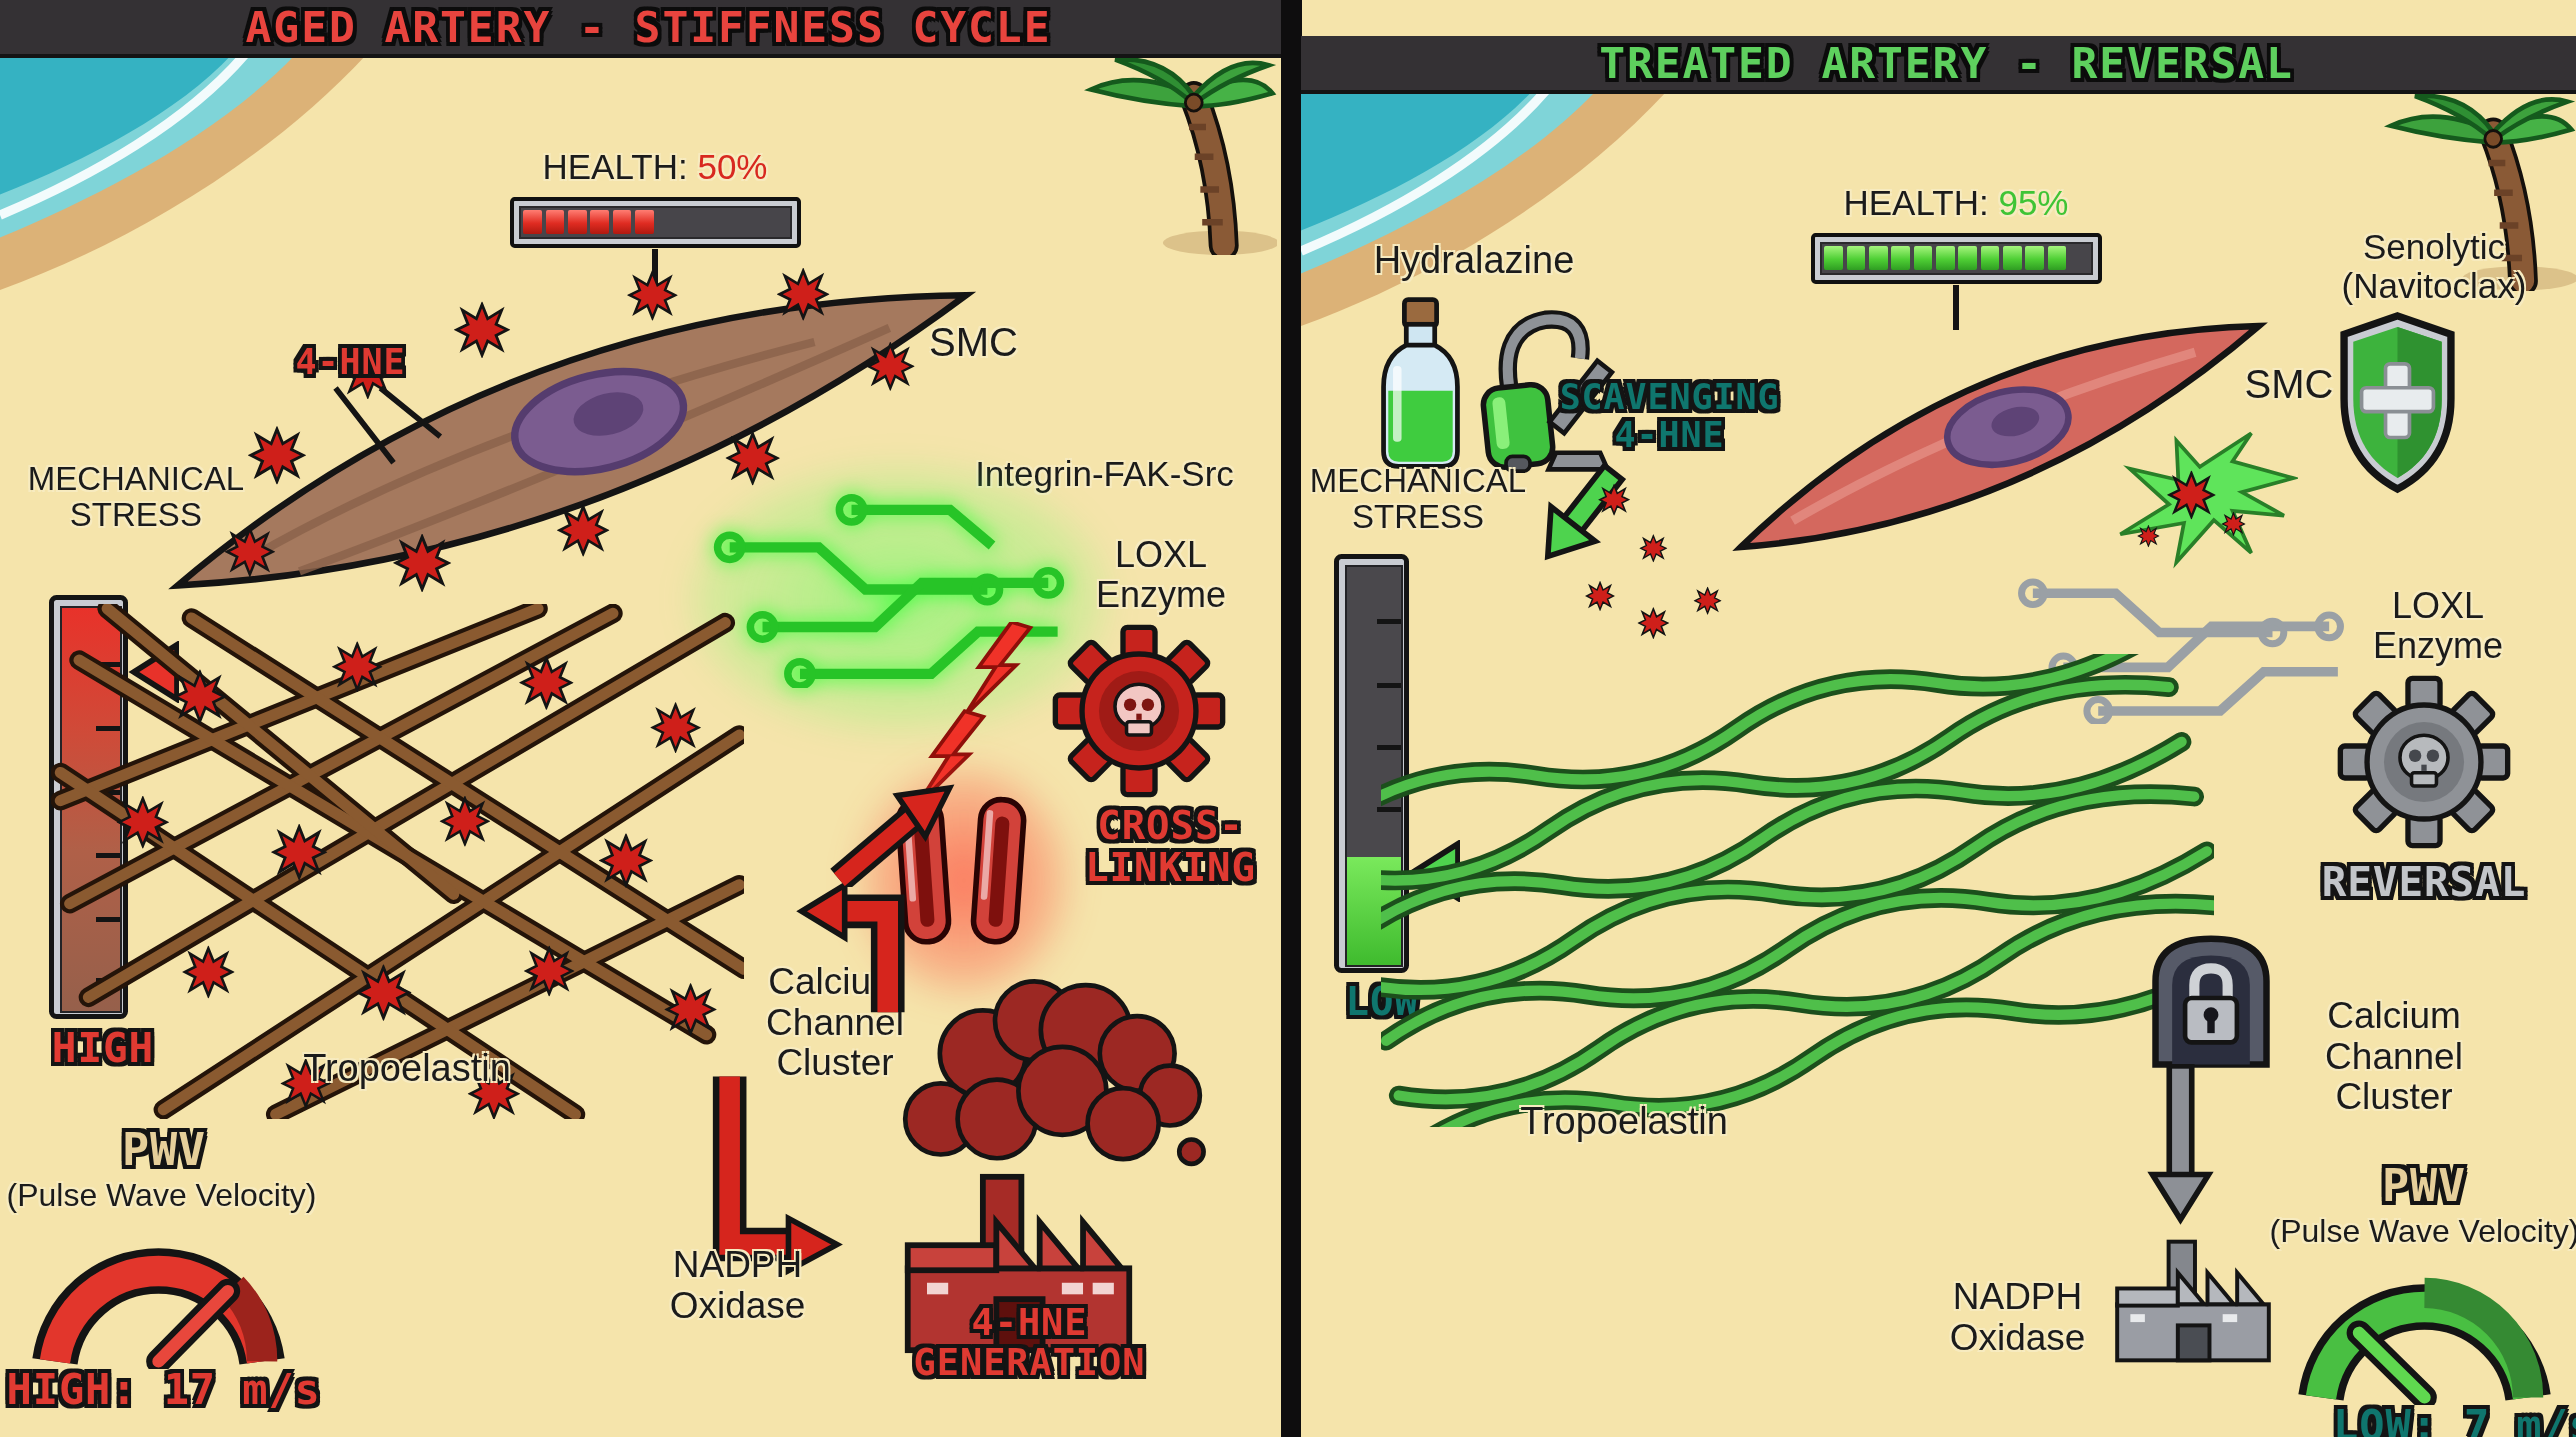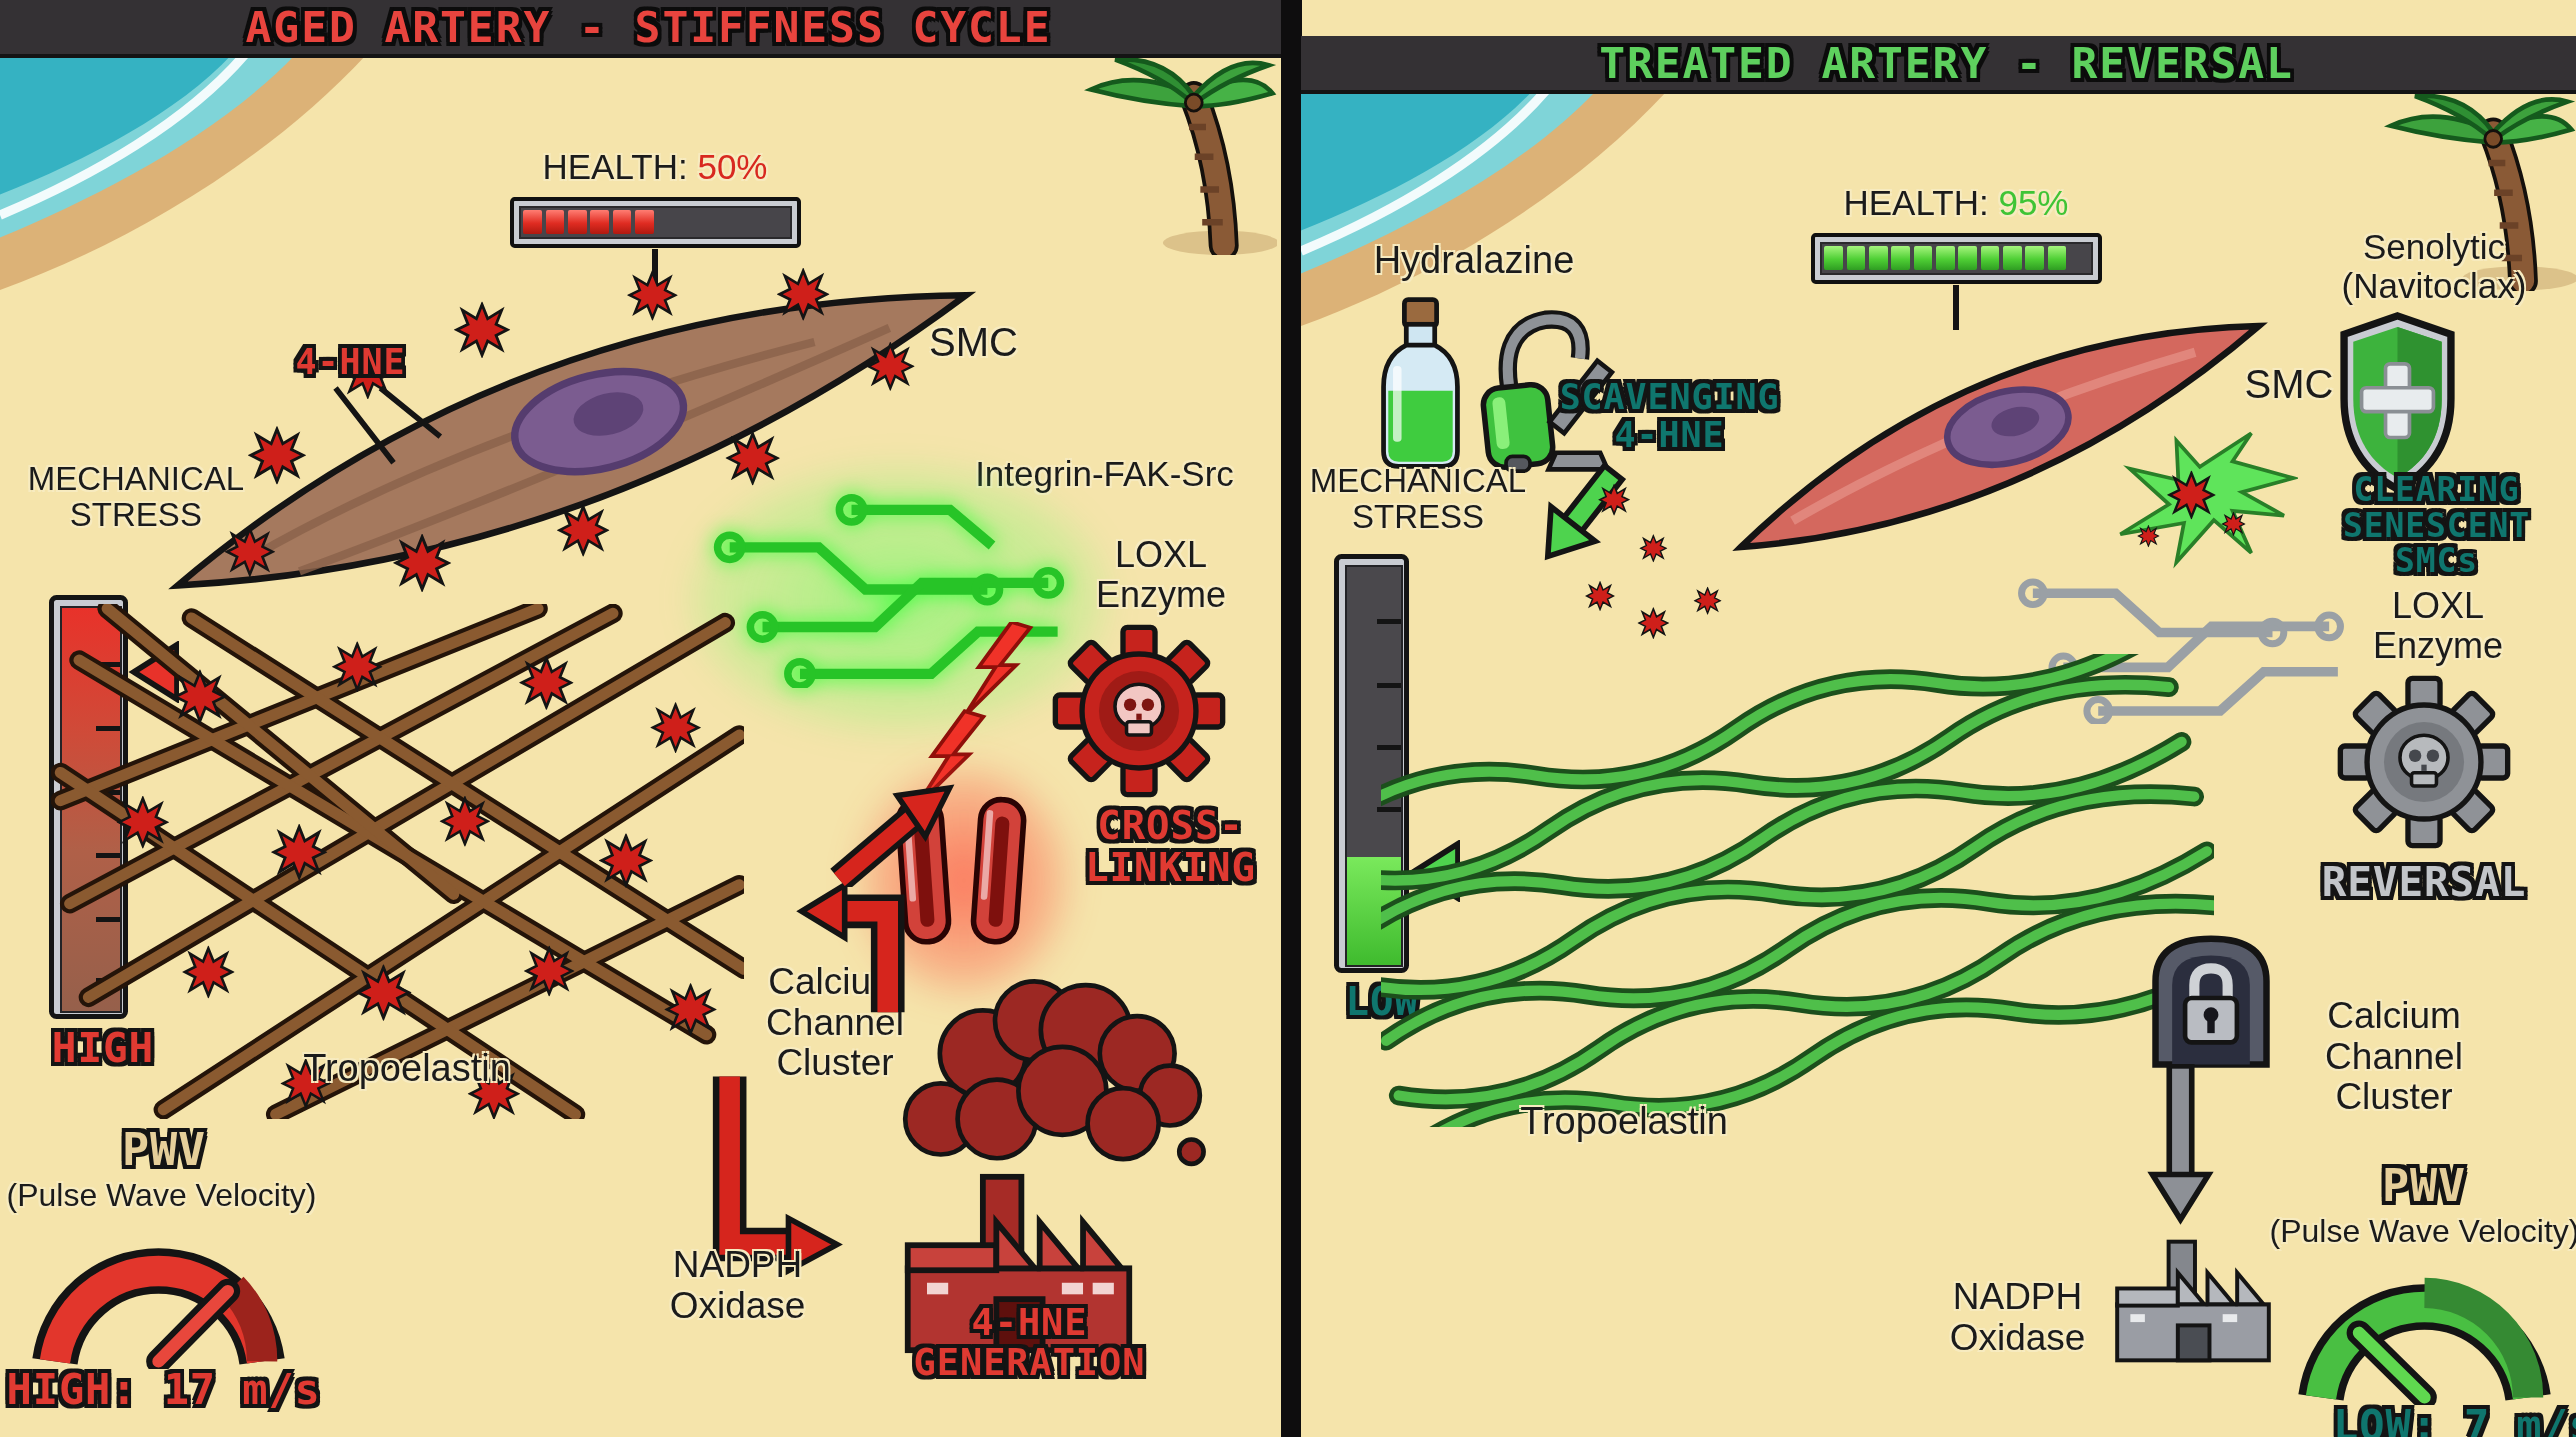--- a/index.html
+++ b/index.html
@@ -465,23 +465,20 @@
     </svg>
 
     <svg class="abs" style="left:810px;top:386px" width="187" height="159" viewBox="0 0 200 170">
       <polygon points="195,60 130,42 150,12 95,48 70,20 72,62 20,50 62,88 10,120 78,108 70,150 110,105 150,140 130,95 185,100 140,75" fill="#57e557" stroke="#1f7a22" stroke-width="4" opacity="0.95"></polygon>
       <g fill="#cf1f1a">
         <use href="#burst" x="60" y="52" width="52" height="52"></use>
         <use href="#burst" x="118" y="96" width="26" height="26"></use>
         <use href="#burst" x="28" y="110" width="24" height="24"></use>
       </g>
     </svg>
-    <div class="pxt pxgreen" style="left:1000px;top:436px;width:271px;font-size:33px;">CLEARING
-SENESCENT
-SMCs</div>
 
     <svg class="abs" style="left:702px;top:505px" width="356" height="183" viewBox="0 0 380 210">
       <g fill="none" stroke="#9aa0a5" stroke-width="11">
         <path d="M20,60 H115 L165,105 H295"></path>
         <path d="M55,145 H175 L225,98 H360"></path>
         <path d="M95,195 H235 L285,150 H370"></path>
       </g>
       <g fill="none" stroke="#9aa0a5" stroke-width="8">
         <circle cx="20" cy="60" r="13"></circle>
           <circle cx="295" cy="105" r="13"></circle>

